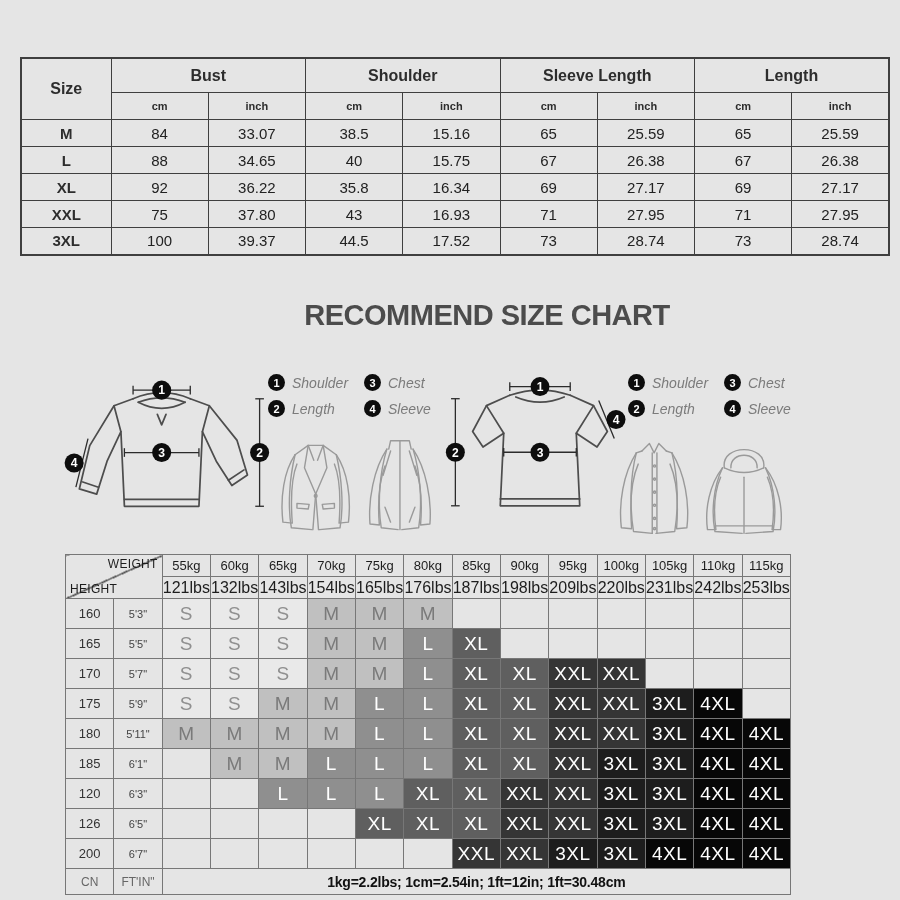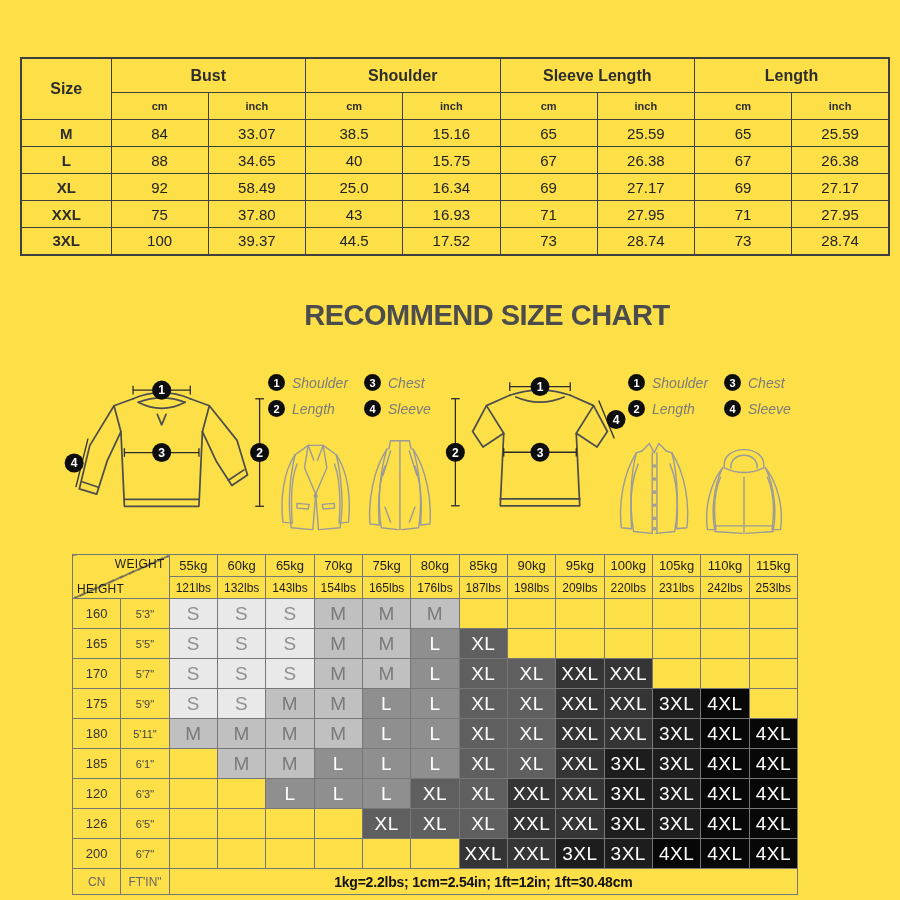--- a/index.html
+++ b/index.html
@@ -1,16 +1,16 @@
 <!DOCTYPE html>
 <html><head>
 <meta charset="utf-8">
 <style>
   html,body{margin:0;padding:0;background:#fff;}
-  .canvas{position:relative;width:900px;height:900px;background:#fde047;overflow:hidden;
+  .canvas{position:relative;width:900px;height:900px;background:#e5e5e5;overflow:hidden;
           font-family:"Liberation Sans",sans-serif;}
 
   
   .spec-table{position:absolute;left:20px;top:57px;width:870px;border-collapse:collapse;
               table-layout:fixed;color:#2d2d2d;border:2px solid #3f3f3f;}
   .spec-table th,.spec-table td{border:1.5px solid #3f3f3f;text-align:center;vertical-align:middle;padding:0;}
   .spec-table thead tr.grp th{height:33px;font-size:16px;font-weight:bold;}
   .spec-table thead tr.unit th{height:26px;font-size:11px;font-weight:bold;}
   .spec-table tbody tr{height:27px;}
   .spec-table tbody th{font-size:15px;font-weight:bold;}
@@ -27,26 +27,26 @@
   .garment-svg{position:absolute;}
   .legend{position:absolute;display:flex;flex-direction:column;gap:9px;}
   .legend-row{display:flex;}
   .lg-item{display:flex;align-items:center;gap:7px;width:96px;}
   .lg-item + .lg-item{width:auto;}
   .badge{width:17px;height:17px;border-radius:50%;background:#0d0d0d;color:#fff;
          font-size:11px;font-weight:bold;display:flex;align-items:center;justify-content:center;flex:0 0 17px;}
   .legend em{font-style:italic;color:#7b7b7b;font-size:14px;white-space:nowrap;}
 
   
-  .fit-table{position:absolute;left:72px;top:554px;width:726px;border-collapse:collapse;
+  .fit-table{position:absolute;left:65px;top:554px;width:726px;border-collapse:collapse;
              table-layout:fixed;border:1.5px solid #555;}
   .fit-table td,.fit-table th{border:1px solid #777;text-align:center;vertical-align:middle;
              padding:0;overflow:hidden;white-space:nowrap;}
   .fit-table tr.kg-row th{height:21px;font-size:13px;font-weight:normal;color:#1d1d1d;}
-  .fit-table tr.lbs-row th{height:21px;font-size:12px;font-weight:normal;color:#1d1d1d;}
+  .fit-table tr.lbs-row th{height:21px;font-size:16px;font-weight:normal;color:#1d1d1d;}
   .fit-table tr.h-row{height:30px;}
   .fit-table td.hcm{font-size:13px;color:#333;text-align:center;}
   .fit-table td.hft{font-size:11px;color:#444;}
   .fit-table td.size-cell{font-size:19px;letter-spacing:0.5px;}
   .fit-table td.diag{position:relative;background-image:linear-gradient(to bottom right,
         transparent calc(50% - 0.8px), #555 calc(50% - 0.8px), #555 calc(50% + 0.8px), transparent calc(50% + 0.8px));}
   .fit-table td.diag .w-lab{position:absolute;top:2px;right:4px;font-size:12px;color:#1d1d1d;letter-spacing:0.3px;}
   .fit-table td.diag .h-lab{position:absolute;bottom:2px;left:4px;font-size:12px;color:#1d1d1d;letter-spacing:0.3px;}
   .fit-table tr.foot-row{height:26px;}
   .fit-table tr.foot-row td.flab{font-size:12px;color:#666;}
@@ -107,22 +107,22 @@
           <td>40</td>
           <td>15.75</td>
           <td>67</td>
           <td>26.38</td>
           <td>67</td>
           <td>26.38</td>
         </tr>
         <tr>
           <th>XL</th>
           <td>92</td>
-          <td>58.49</td>
-          <td>25.0</td>
+          <td>36.22</td>
+          <td>35.8</td>
           <td>16.34</td>
           <td>69</td>
           <td>27.17</td>
           <td>69</td>
           <td>27.17</td>
         </tr>
         <tr>
           <th>XXL</th>
           <td>75</td>
           <td>37.80</td>

